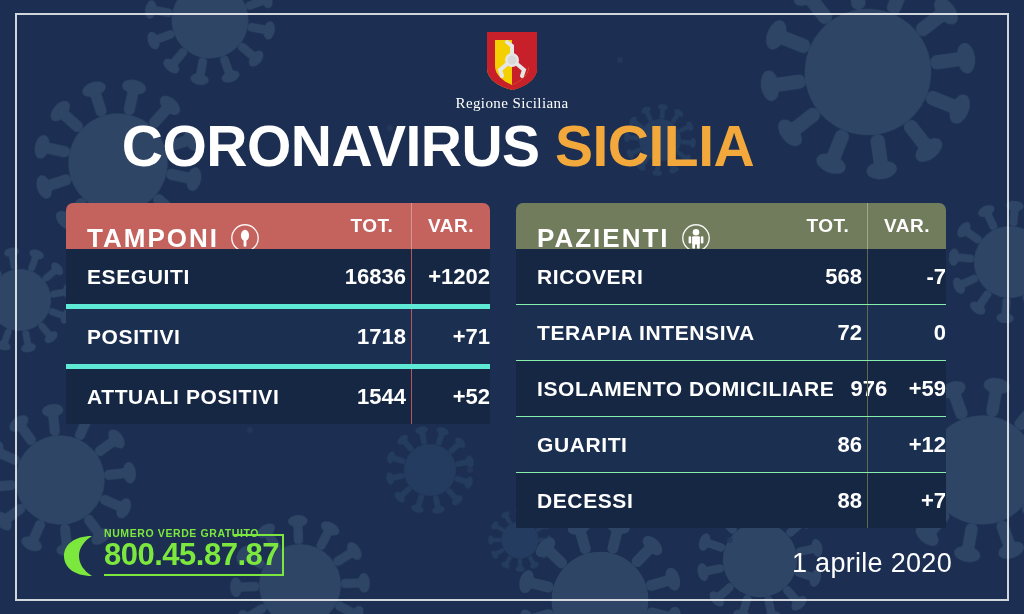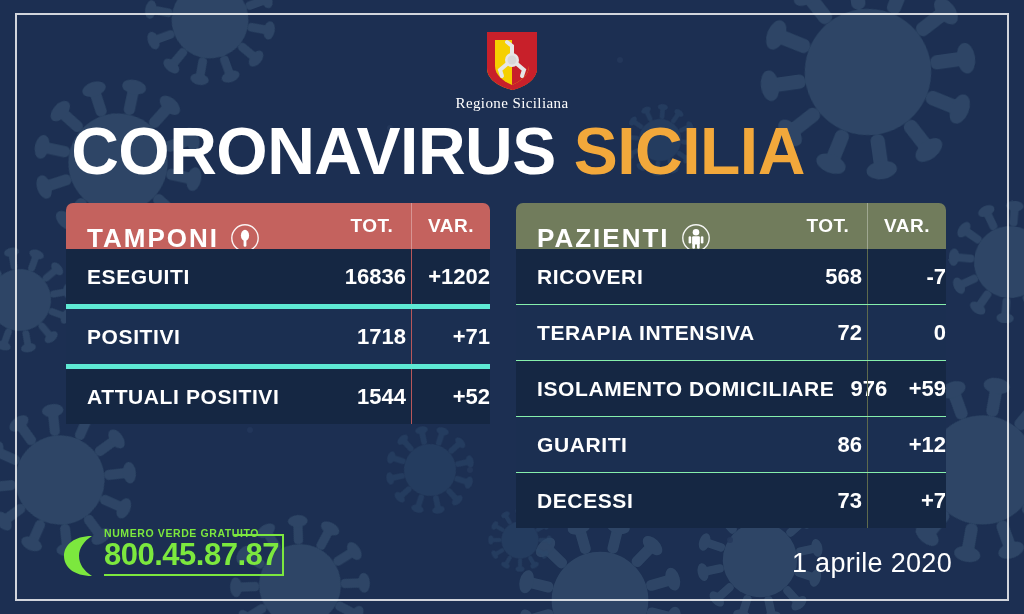--- a/index.html
+++ b/index.html
@@ -66,21 +66,21 @@
     letter-spacing: 0.4px;
   }
 
   
   .title {
     position: absolute;
     left: 0;
     top: 118px;
     width: 876px;
     text-align: center;
-    font-size: 66px;
+    font-size: 57px;
     font-weight: bold;
     letter-spacing: -0.5px;
     line-height: 1;
     white-space: nowrap;
   }
   .title .t-white { color: #ffffff; }
   .title .t-accent { color: #f2a83b; }
 
   
   .panel {
@@ -448,21 +448,21 @@
           <div class="col-rule"></div>
           <div class="row-label">GUARITI</div>
           <div class="row-spacer"></div>
           <div class="row-tot">86</div>
           <div class="row-var">+12</div>
         </div>
         <div class="row">
           <div class="col-rule"></div>
           <div class="row-label">DECESSI</div>
           <div class="row-spacer"></div>
-          <div class="row-tot">73</div>
+          <div class="row-tot">88</div>
           <div class="row-var">+7</div>
         </div>
       </div>
     </div>
 
     <div id="greenbox">
       <svg class="gb-phone" width="42" height="46" viewBox="0 0 42 46">
         <path d="M34 3 C16 3 6 12 6 23 C6 34 16 43 34 43 C26 38 21 31 21 23 C21 15 26 8 34 3 Z" fill="#7ce83e"></path>
       </svg>
       <div class="gb-label">NUMERO VERDE GRATUITO</div>

